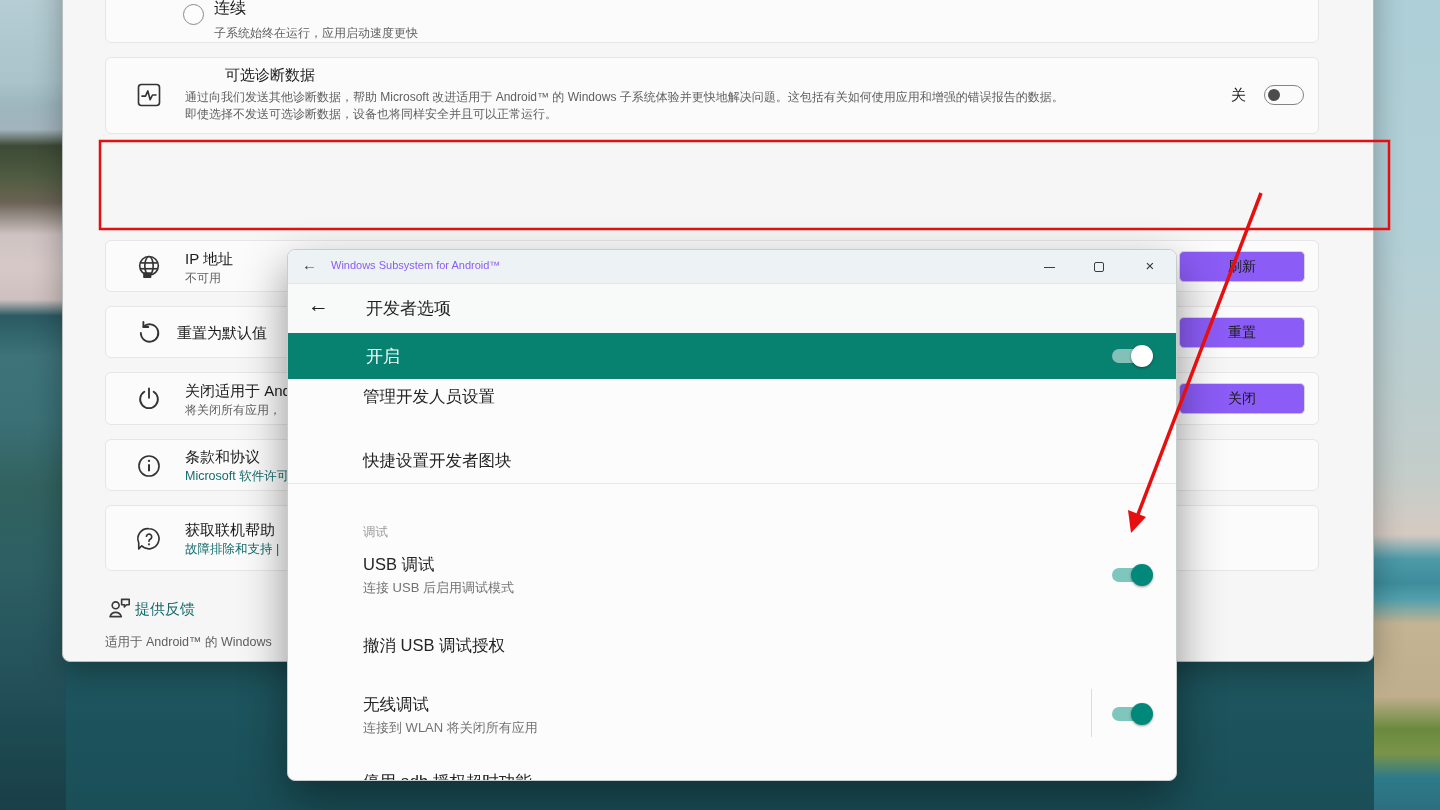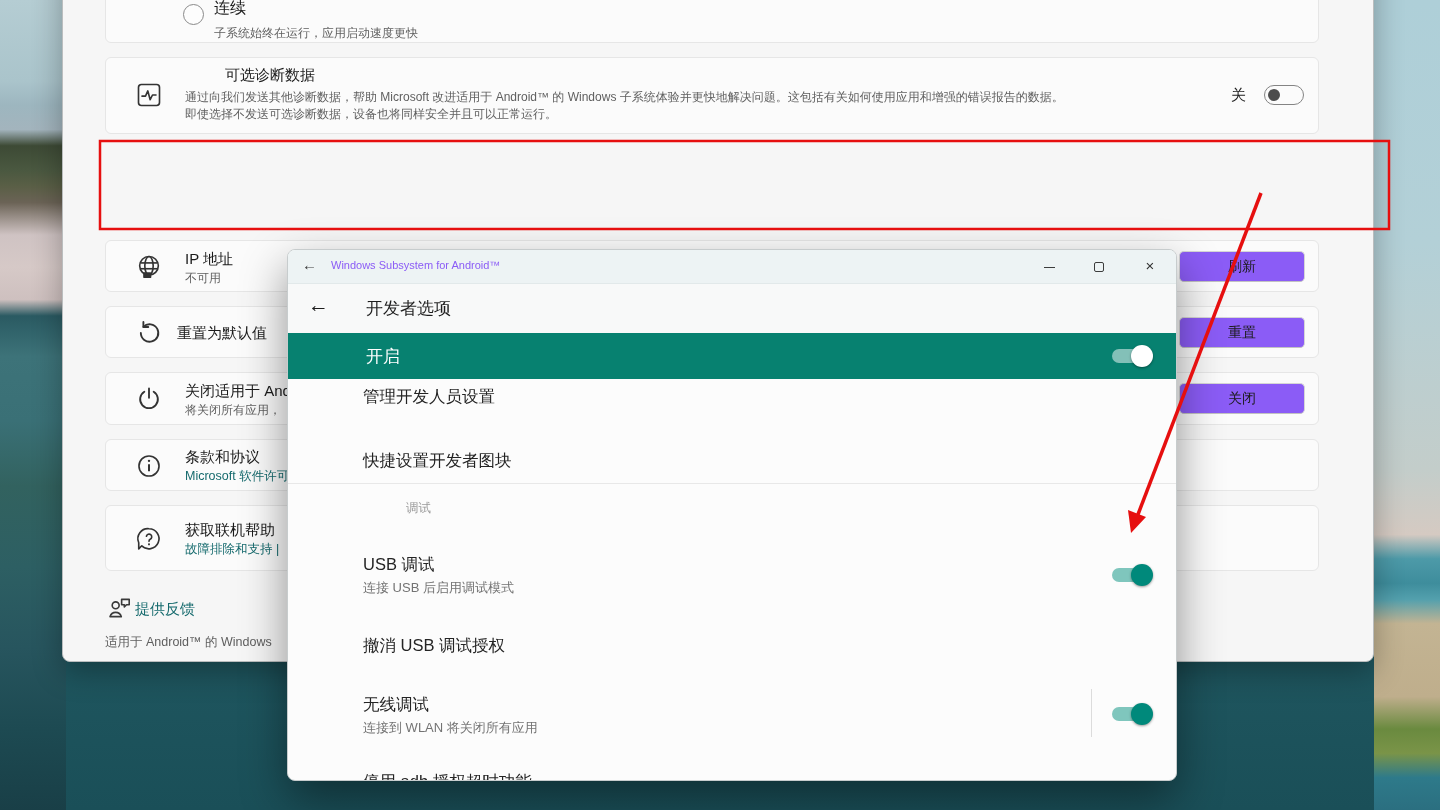--- a/index.html
+++ b/index.html
@@ -201,21 +201,21 @@
     <div class="a-toggle white" style="left:822px; top:10px;">
       <div class="track"></div>
         <div class="knob"></div>
     </div>
   </div>
 
   <div class="wsa-item" style="top:136px;">管理开发人员设置</div>
   <div class="wsa-item" style="top:200px;">快捷设置开发者图块</div>
   <div class="h-divider" style="top:233px;"></div>
 
-  <div class="wsa-section" style="top:250px;margin-left:43px;">调试</div>
+  <div class="wsa-section" style="top:274px;">调试</div>
 
   <div class="wsa-item" style="top:304px;">USB 调试</div>
   <div class="wsa-sub" style="top:329px;">连接 USB 后启用调试模式</div>
   <div class="a-toggle teal" style="left:822px; top:312px;">
     <div class="track"></div>
       <div class="knob"></div>
   </div>
 
   <div class="wsa-item" style="top:385px;">撤消 USB 调试授权</div>
 

